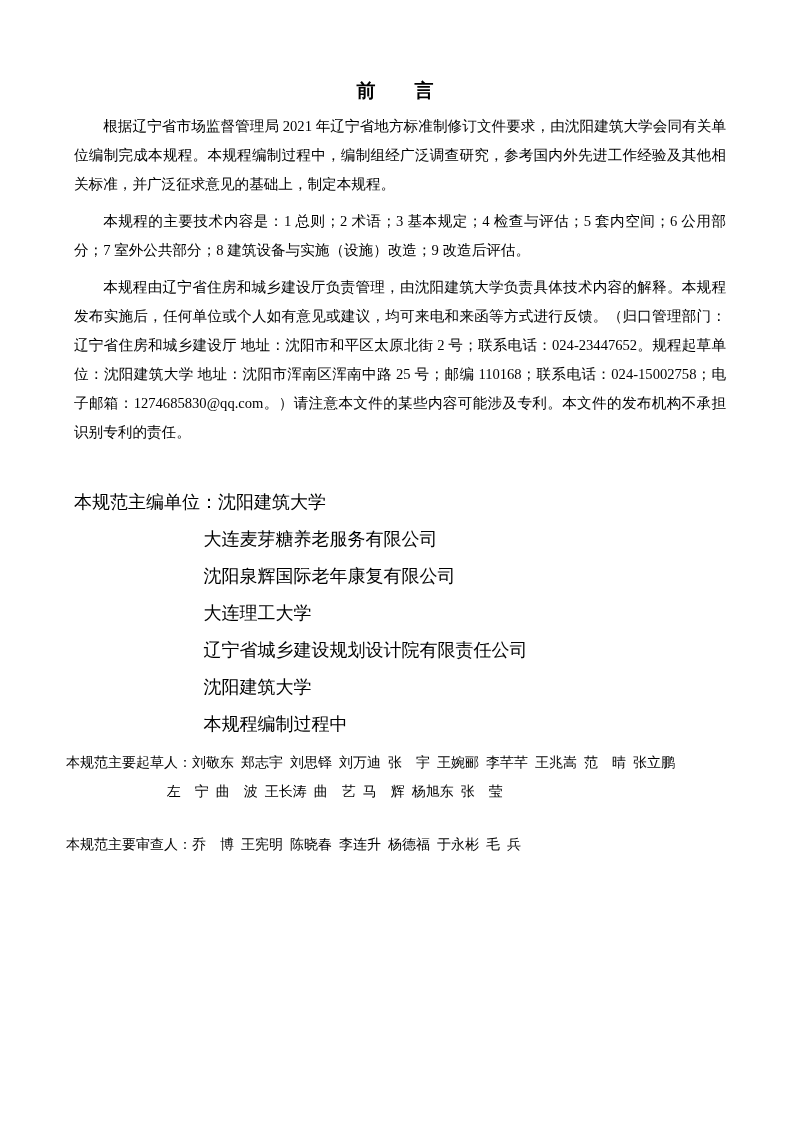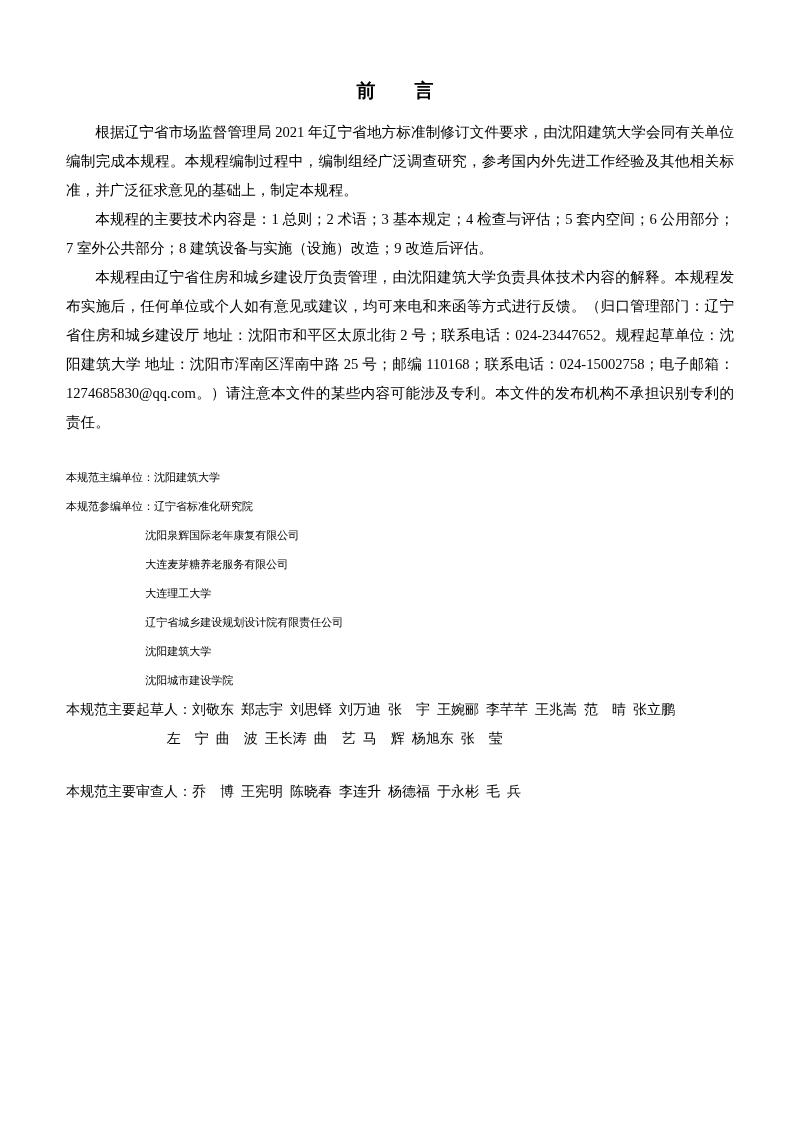--- a/index.html
+++ b/index.html
@@ -20,39 +20,40 @@
     height: 1132px;
     box-sizing: border-box;
     padding: 66px 66px 40px 66px;
     position: relative;
   }
   .doc-title {
     text-align: center;
     font-size: 19px;
     font-weight: bold;
     letter-spacing: 10px;
-    margin: 12px 0 14px 0;
+    margin: 12px 0 6px 0;
     font-family: Liberation Mono, monospace;
   }
   .para {
     font-size: 14.6px;
     line-height: 29px;
     text-align: justify;
     text-justify: inter-ideograph;
     text-indent: 2em;
-    margin: 0;
+    margin: 8px;
   }
   .block-gap {
     height: 26px;
   }
   .unit-line {
-    font-size: 11px;
+    font-size: 18px;
     line-height: 29px;
-    margin: 0;
+    margin: 8px;
     white-space: pre;
+    font-family: Liberation Mono, monospace;
   }
   .unit-line.indented {
     padding-left: 7.2em;
   }
   .contrib-line {
     font-size: 14px;
     line-height: 29px;
     margin: 0;
     white-space: pre;
   }
@@ -69,28 +70,27 @@
   <div class="doc-title">前　言</div>
 
   <p class="para">根据辽宁省市场监督管理局 2021 年辽宁省地方标准制修订文件要求，由沈阳建筑大学会同有关单位编制完成本规程。本规程编制过程中，编制组经广泛调查研究，参考国内外先进工作经验及其他相关标准，并广泛征求意见的基础上，制定本规程。</p>
   <p class="para">本规程的主要技术内容是：1 总则；2 术语；3 基本规定；4 检查与评估；5 套内空间；6 公用部分；7 室外公共部分；8 建筑设备与实施（设施）改造；9 改造后评估。</p>
   <p class="para">本规程由辽宁省住房和城乡建设厅负责管理，由沈阳建筑大学负责具体技术内容的解释。本规程发布实施后，任何单位或个人如有意见或建议，均可来电和来函等方式进行反馈。（归口管理部门：辽宁省住房和城乡建设厅 地址：沈阳市和平区太原北街 2 号；联系电话：024-23447652。规程起草单位：沈阳建筑大学 地址：沈阳市浑南区浑南中路 25 号；邮编 110168；联系电话：024-15002758；电子邮箱：1274685830@qq.com。）请注意本文件的某些内容可能涉及专利。本文件的发布机构不承担识别专利的责任。</p>
 
   <div class="block-gap"></div>
 
   <div class="unit-line"><span>本规范主编单位：</span><span>沈阳建筑大学</span></div>
 
-  <div class="unit-line"><span>本规范参编单位：</span><span>辽宁省标准化研究院</span></div>
 
+  <div class="unit-line indented">大连麦芽糖养老服务有限公司</div>
   <div class="unit-line indented">沈阳泉辉国际老年康复有限公司</div>
-  <div class="unit-line indented">大连麦芽糖养老服务有限公司</div>
   <div class="unit-line indented">大连理工大学</div>
   <div class="unit-line indented">辽宁省城乡建设规划设计院有限责任公司</div>
   <div class="unit-line indented">沈阳建筑大学</div>
-  <div class="unit-line indented">沈阳城市建设学院</div>
+  <div class="unit-line indented">本规程编制过程中</div>
 
   <div class="contrib-line"><span>本规范主要起草人：</span><span>刘敬东  郑志宇  刘思铎  刘万迪  张　宇  王婉郦  李芊芊  王兆嵩  范　晴  张立鹏</span></div>
   <div class="contrib-line cont">左　宁  曲　波  王长涛  曲　艺  马　辉  杨旭东  张　莹</div>
 
   <div class="spacer-md"></div>
 
   <div class="contrib-line"><span>本规范主要审查人：</span><span>乔　博  王宪明  陈晓春  李连升  杨德福  于永彬  毛  兵</span></div>
 
 </div>
 

